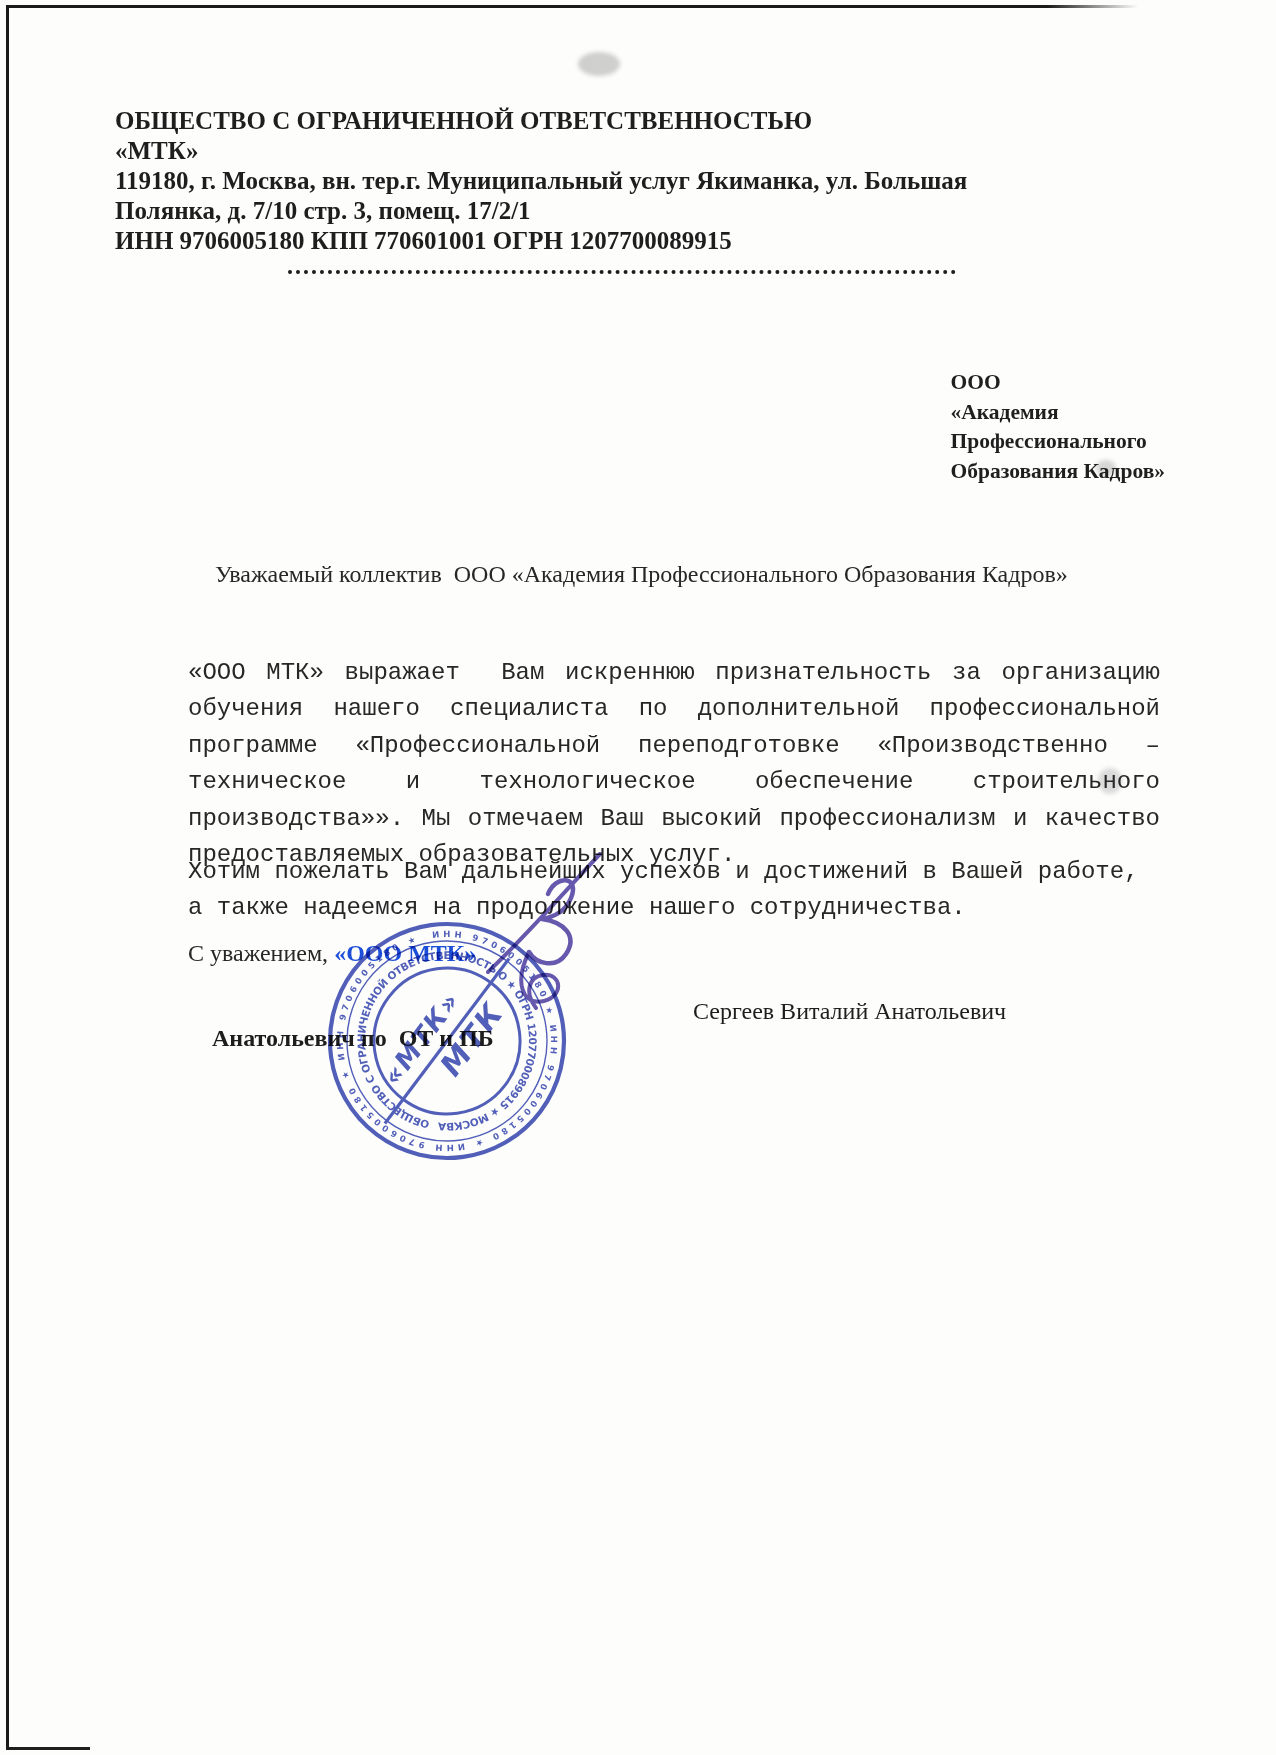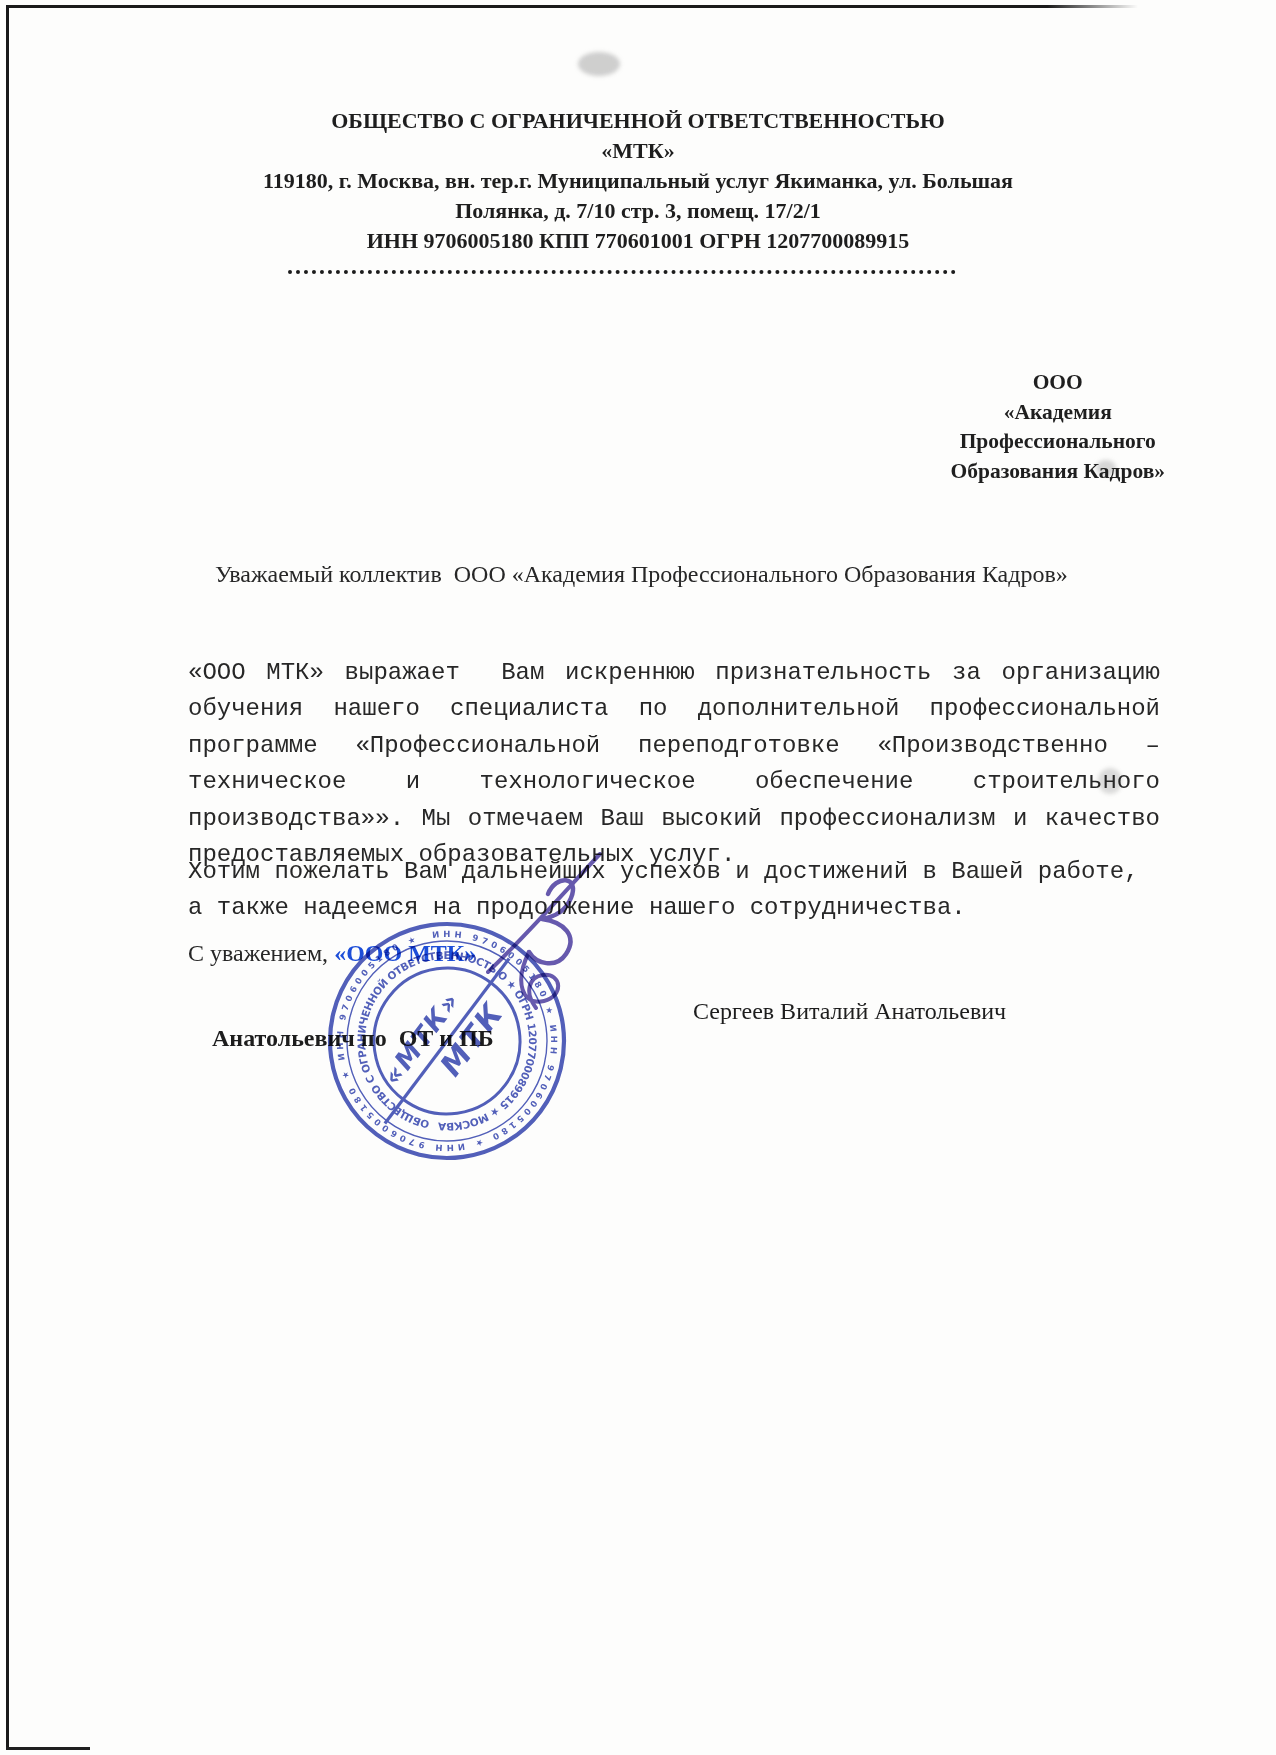--- a/index.html
+++ b/index.html
@@ -14,30 +14,30 @@
                 background:linear-gradient(to right,#1a1a1a 92%,rgba(26,26,26,0)); }
   .edge-bottom{ position:absolute; left:6px; top:1747px; height:3px; width:84px; background:#1f1f1f; }
   .artifact { position:absolute; border-radius:50%; filter:blur(2px); }
   .art-1 { left:578px; top:52px;  width:42px; height:24px; background:rgba(120,120,120,.35); }
   .art-2 { left:1096px; top:460px; width:20px; height:16px; background:rgba(140,140,140,.35); }
   .art-3 { left:1098px; top:768px; width:24px; height:26px; background:rgba(140,140,140,.3); }
 
   
   .letterhead {
     position:absolute; left:115px; top:106px; width:1046px;
-    text-align:center; font-weight:bold; font-size:22px; line-height:30px; color:#1e1e1e;
+    font-weight:bold; font-size:25px; line-height:30px; color:#1e1e1e;
   }
   .dotted-sep {
     position:absolute; left:288px; top:262px; width:668px; height:8px;
     border-bottom:4px dotted #1c1c1c;
   }
 
   
   .recipient {
-    position:absolute; top:368px; right:111px; text-align:center;
+    position:absolute; top:368px; right:111px; text-align:left;
     font-weight:bold; font-size:21.5px; line-height:29.5px; color:#1f1f1f;
   }
 
   
   .line, .par { position:absolute; font-size:24px; color:#272727; }
   .g1 { left:215px; top:549px; white-space:pre;margin-top:12px; }
   .g2 { left:188px; top:601px; white-space:pre; }
   .par { left:188px; width:972px; text-align:justify; line-height:36.4px; margin:0; white-space:pre-wrap;font-family:Liberation Mono, monospace; }
   .p1 { top:655px; }
   .p2 { top:854px; text-align:left; }

